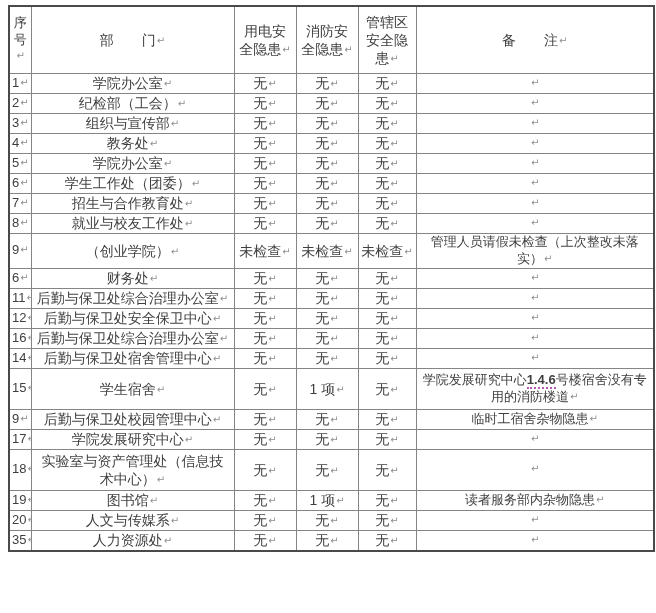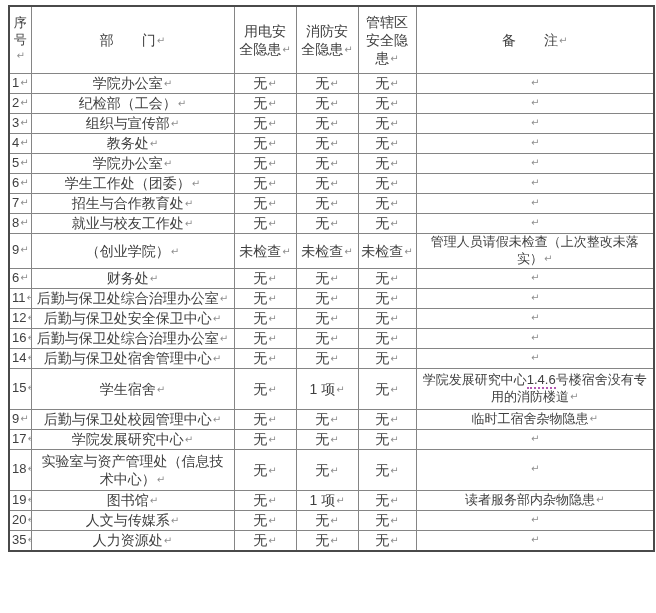--- a/index.html
+++ b/index.html
@@ -59,20 +59,21 @@
   
   .pm {
     color: #8f8f8f;
     font-size: 10px;
     margin-left: 1px;
     vertical-align: 1px;
   }
   
   .u-dotted {
     border-bottom: 2px dotted #b45ab4;
+    font-weight: bold;
   }
 </style>
 </head>
 <body>
 
 <div class="page">
   <table class="doc-table">
     <colgroup>
       <col style="width:22px">
       <col style="width:203px">

